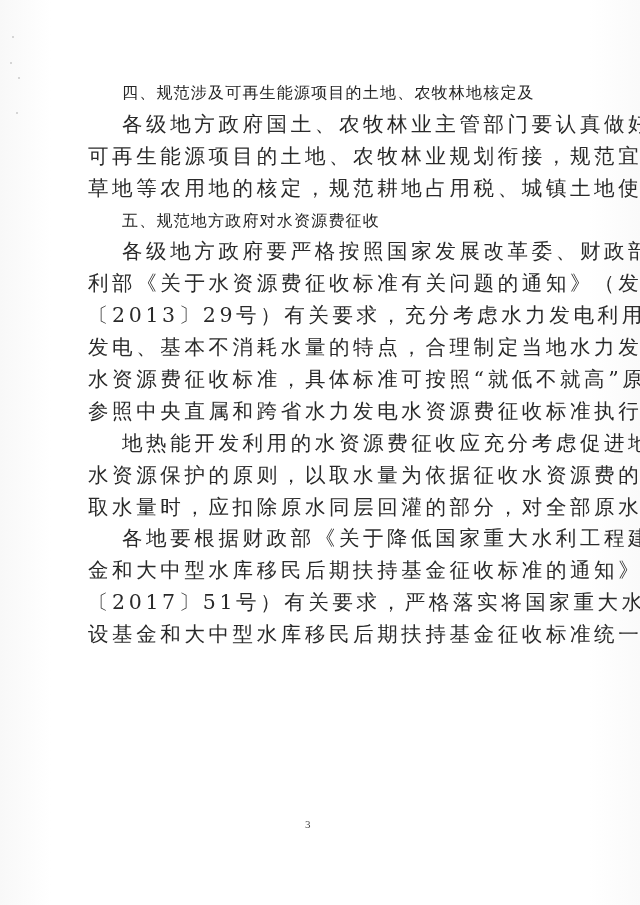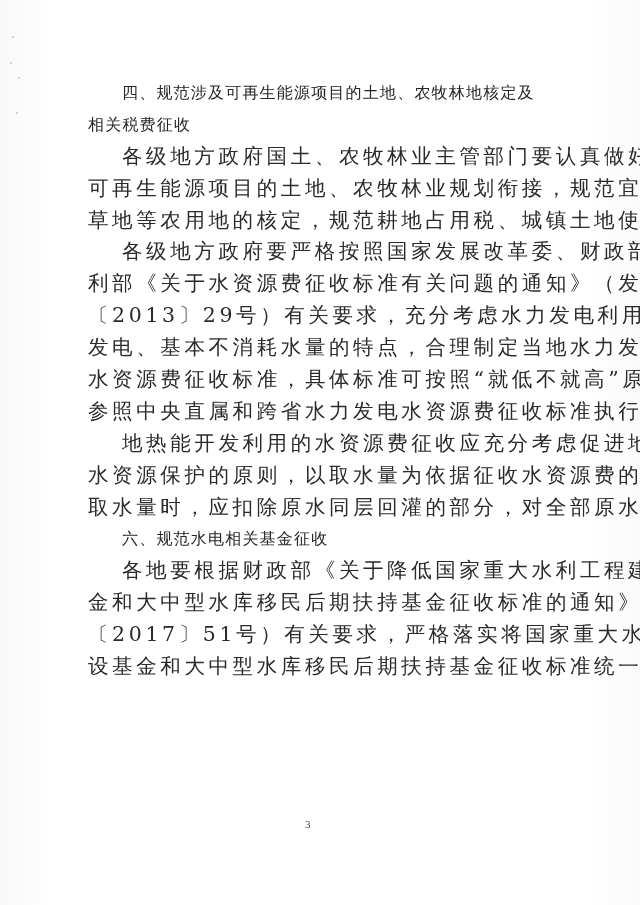--- a/index.html
+++ b/index.html
@@ -50,34 +50,33 @@
 <body>
 
 <div class="page">
   <span class="margin-mark" style="left:12px;top:36px;"></span>
   <span class="margin-mark" style="left:10px;top:62px;"></span>
   <span class="margin-mark" style="left:18px;top:77px;"></span>
   <span class="margin-mark" style="left:16px;top:112px;"></span>
 
   <div class="content">
     <div class="line heading indent">四、规范涉及可再生能源项目的土地、农牧林地核定及</div>
-    <div class="line heading">相关税费征收</div>
     <div class="line indent">各级地方政府国土、农牧林业主管部门要认真做好涉及</div>
     <div class="line">可再生能源项目的土地、农牧林业规划衔接，规范宜林地、</div>
     <div class="line">草地等农用地的核定，规范耕地占用税、城镇土地使用税等</div>
+    <div class="line heading indent">五、规范地方政府对水资源费征收</div>
     <div class="line indent">各级地方政府要严格按照国家发展改革委、财政部、水</div>
     <div class="line">利部《关于水资源费征收标准有关问题的通知》（发改价格</div>
     <div class="line">〔2013〕29号）有关要求，充分考虑水力发电利用水力势能</div>
     <div class="line">发电、基本不消耗水量的特点，合理制定当地水力发电用水</div>
     <div class="line">水资源费征收标准，具体标准可按照“就低不就高”原则，</div>
     <div class="line">参照中央直属和跨省水力发电水资源费征收标准执行。</div>
     <div class="line indent">地热能开发利用的水资源费征收应充分考虑促进地下</div>
     <div class="line">水资源保护的原则，以取水量为依据征收水资源费的，计量</div>
     <div class="line">取水量时，应扣除原水同层回灌的部分，对全部原水同层回</div>
-    <div class="line heading indent">六、规范水电相关基金征收</div>
     <div class="line indent">各地要根据财政部《关于降低国家重大水利工程建设基</div>
     <div class="line">金和大中型水库移民后期扶持基金征收标准的通知》（财税</div>
     <div class="line">〔2017〕51号）有关要求，严格落实将国家重大水利工程建</div>
     <div class="line">设基金和大中型水库移民后期扶持基金征收标准统一降低</div>
   </div>
 
   <div class="page-number">3</div>
 </div>
 
 </body></html>

